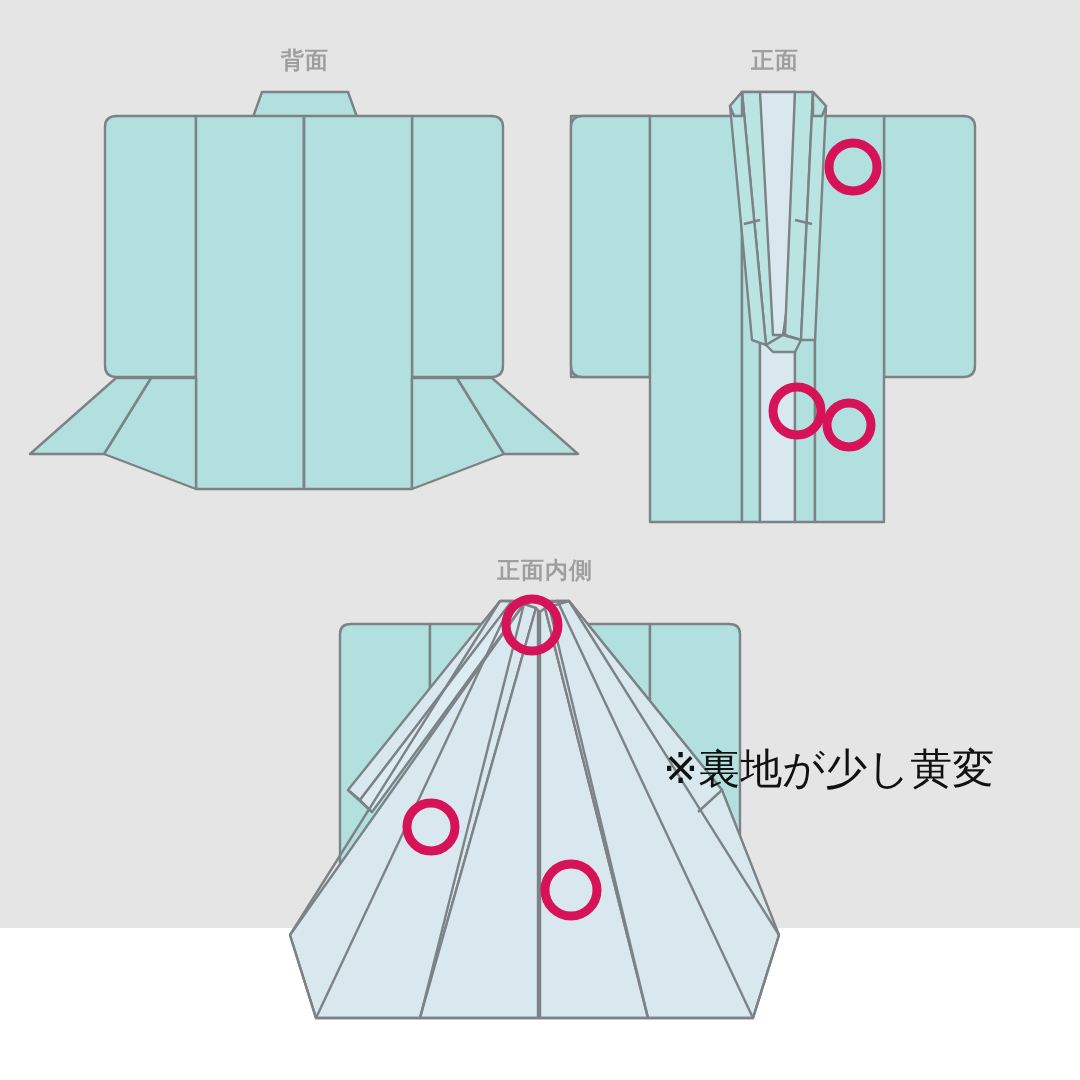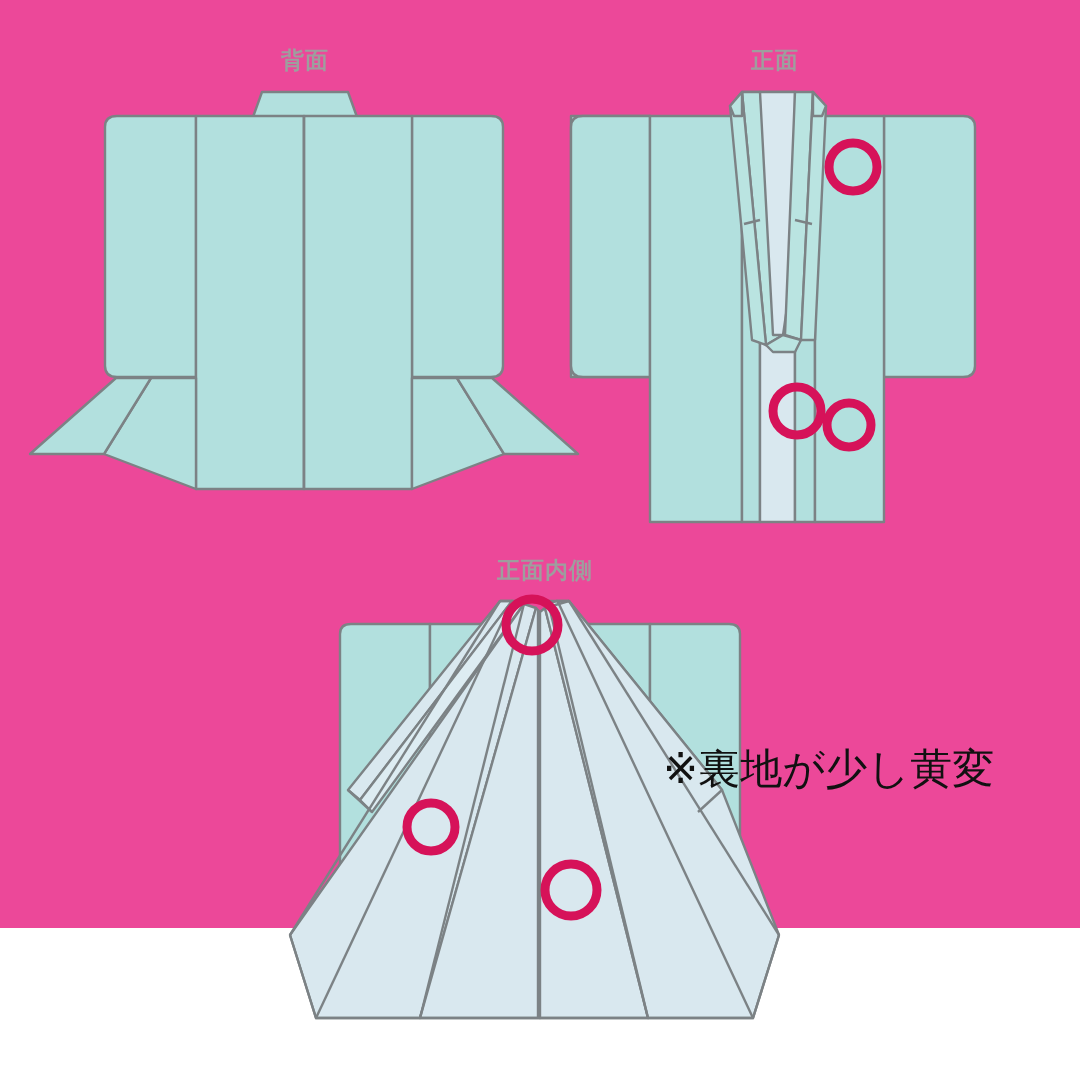--- a/index.html
+++ b/index.html
@@ -11,21 +11,21 @@
     width: 1080px;
     height: 1080px;
     font-family: "Liberation Sans", "DejaVu Sans", sans-serif;
     overflow: hidden;
     position: relative;
   }
   #stage {
     position: relative;
     width: 1080px;
     height: 928px;
-    background: #ec4899;
+    background: #e5e5e5;
   }
   svg.diagram {
     position: absolute;
     left: 0;
     top: 0;
     width: 1080px;
     height: 1080px;
     display: block;
   }
   .view-label {

